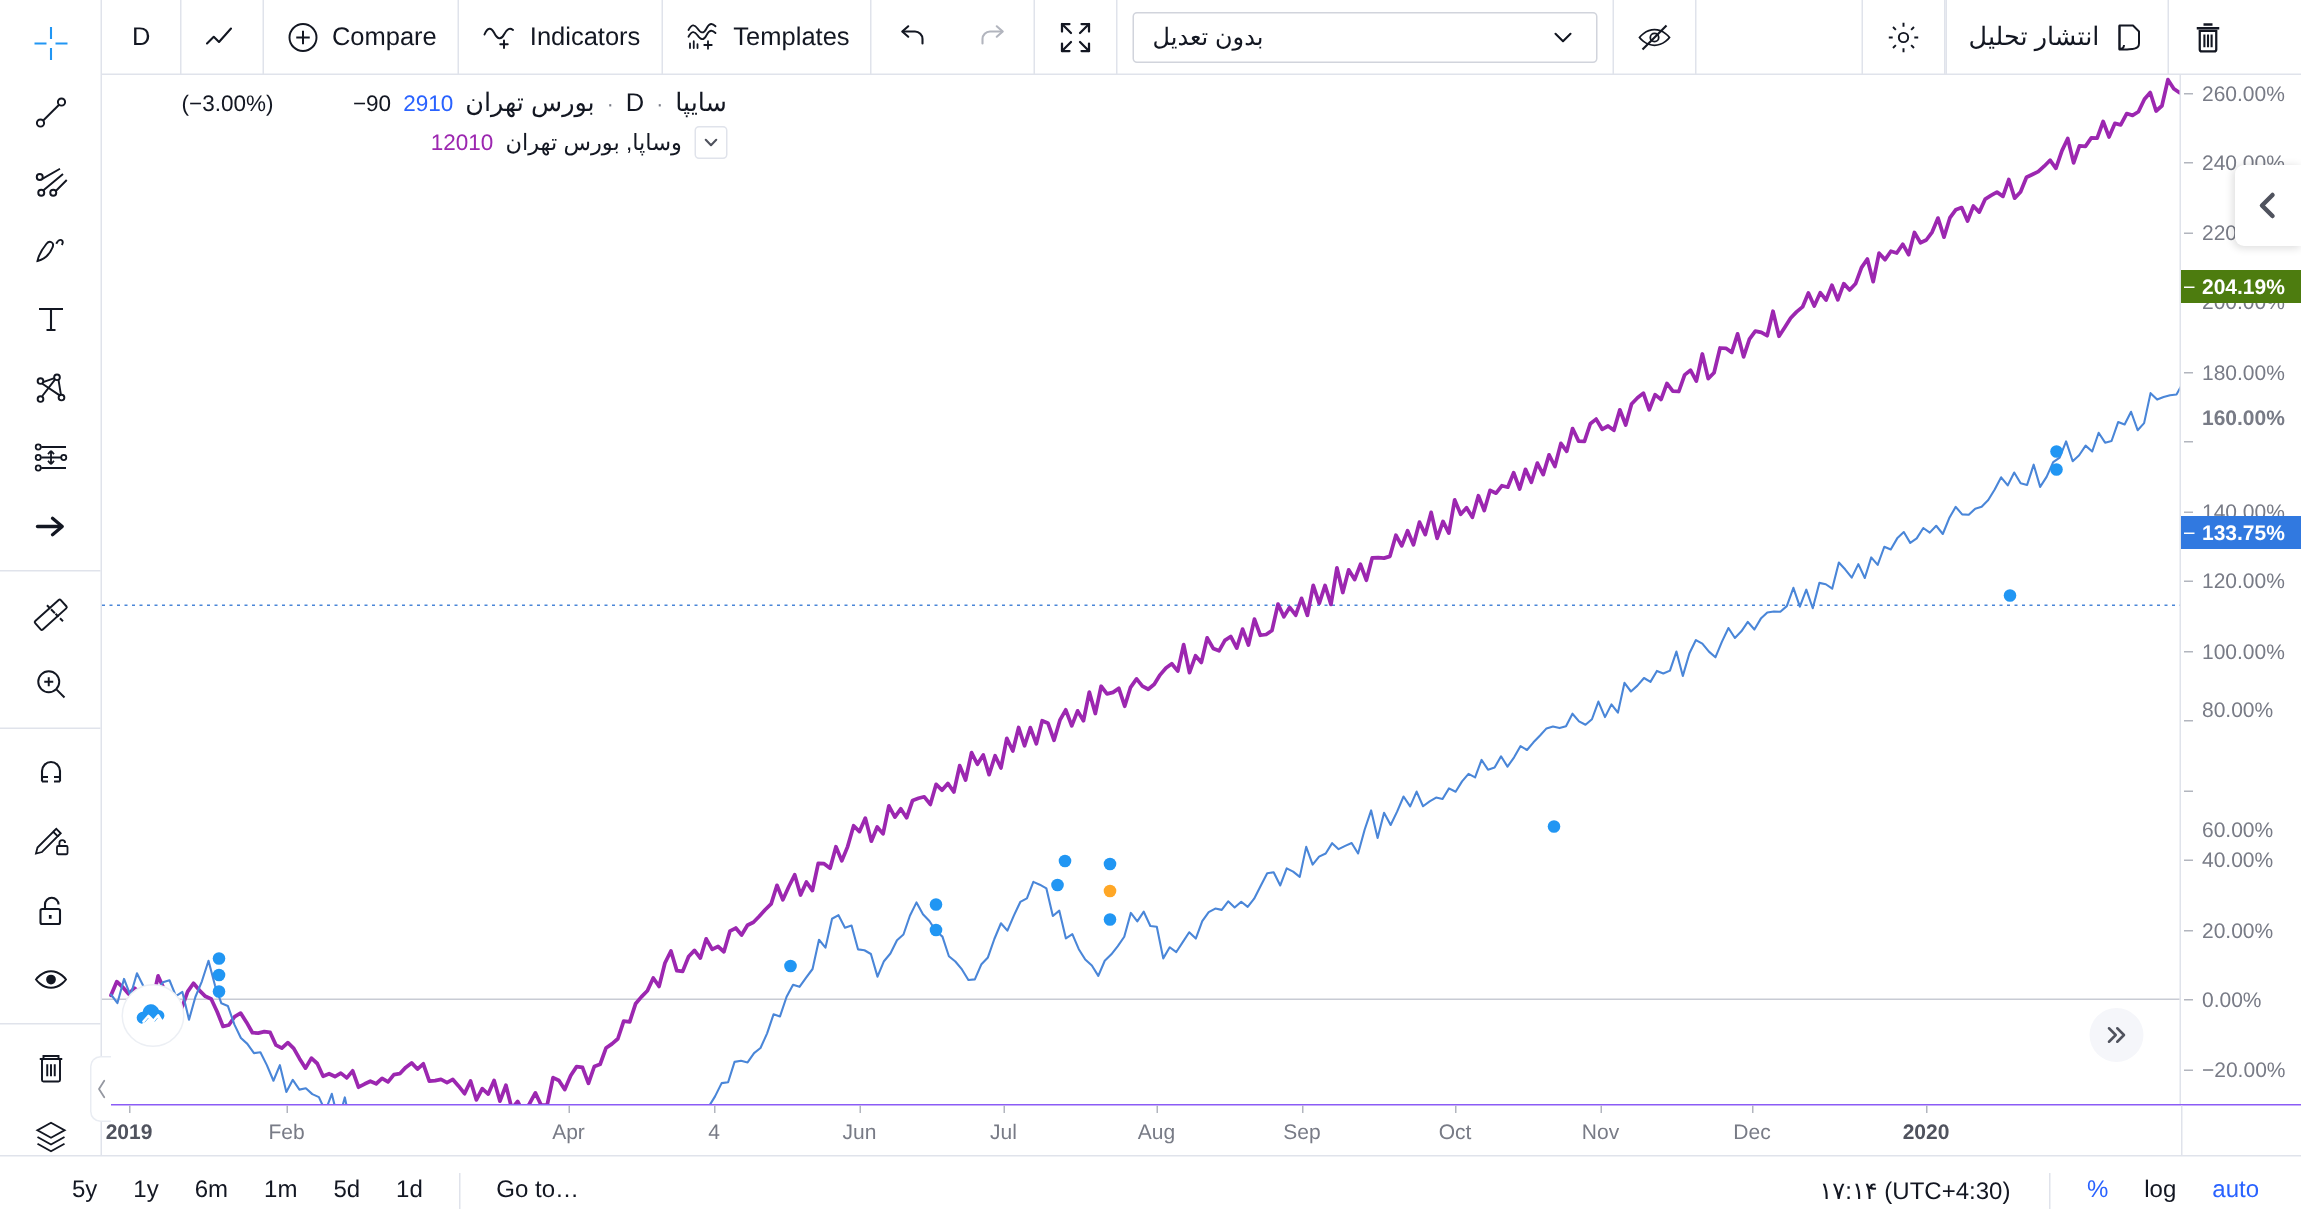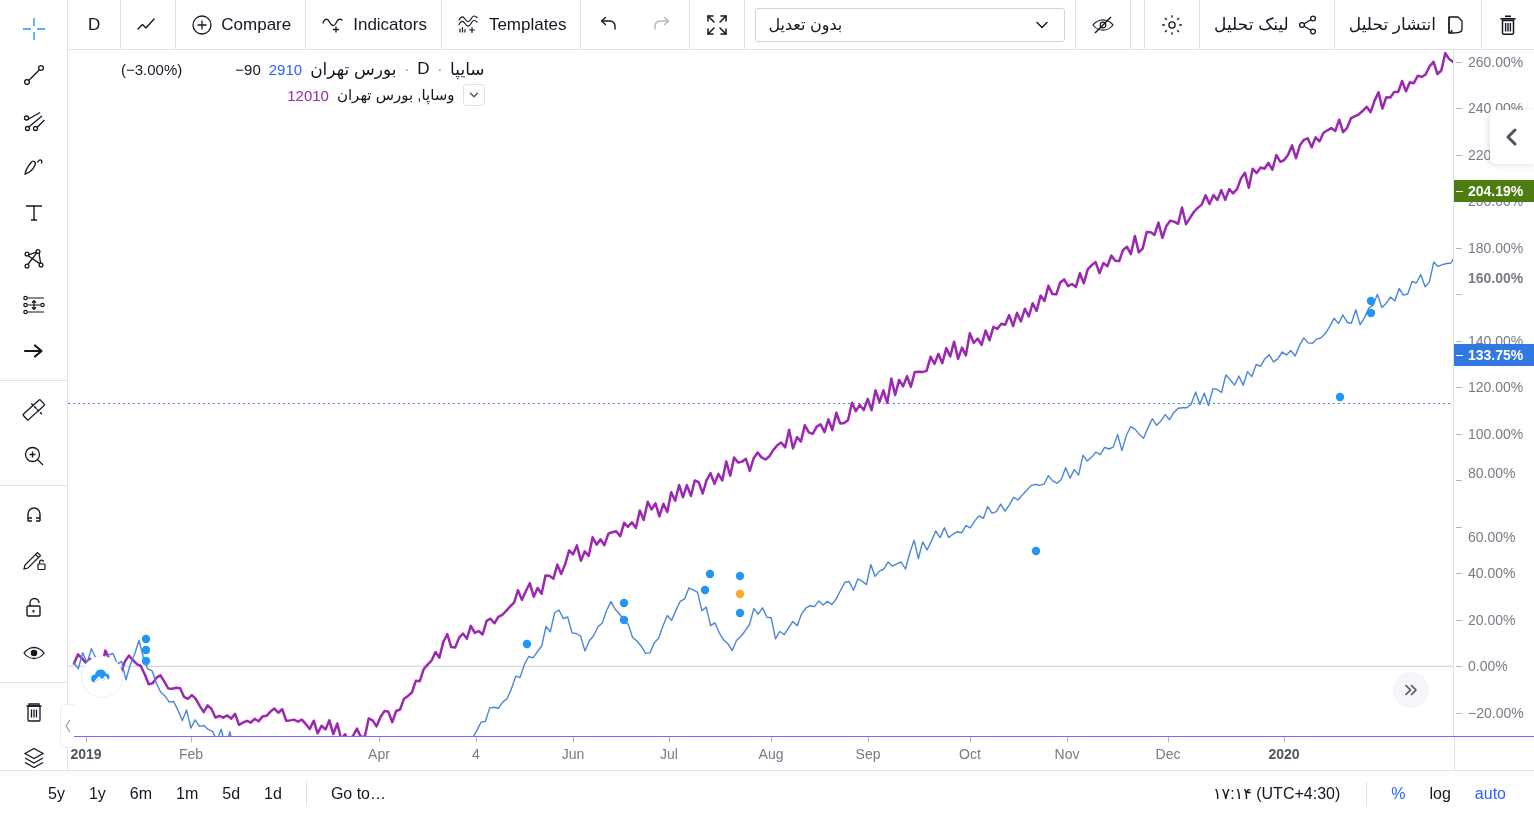--- a/index.html
+++ b/index.html
@@ -421,31 +421,20 @@
     <div class="tb-item">
       <span class="tb-icon">
         <svg width="26" height="26" viewBox="0 0 26 26" fill="none" stroke="#131722" stroke-width="1.3">
           <circle cx="13" cy="13" r="3.1"></circle>
           <path d="M13 3.2v2.6M13 20.2v2.6M3.2 13h2.6M20.2 13h2.6M6 6l1.9 1.9M18.1 18.1L20 20M20 6l-1.9 1.9M7.9 18.1L6 20"></path>
         </svg>
       </span>
     </div>
     <div class="tb-sep"></div>
 
-    <div class="tb-item">
-      <span>لینک تحلیل</span>
-      <span class="tb-icon">
-        <svg width="24" height="24" viewBox="0 0 24 24" fill="none" stroke="#131722" stroke-width="1.3">
-          <circle cx="17" cy="5.5" r="2.4"></circle>
-            <circle cx="6" cy="12" r="2.4"></circle>
-            <circle cx="17" cy="18.5" r="2.4"></circle>
-          <path d="M8.2 10.8L14.8 6.8M8.2 13.2l6.6 4"></path>
-        </svg>
-      </span>
-    </div>
     <div class="tb-sep"></div>
 
     <div class="tb-item">
       <span>انتشار تحلیل</span>
       <span class="tb-icon">
         <svg width="24" height="24" viewBox="0 0 24 24" fill="none" stroke="#131722" stroke-width="1.3" stroke-linejoin="round">
           <path d="M6 4h9l4 4v8c0 1.6-1 3-3 3.4-2 .5-4 .3-6 .6H6z"></path>
           <path d="M6 4v15.6c2 0 3-1 3-2.6"></path>
         </svg>
       </span>
@@ -529,21 +518,21 @@
     <div id="price-axis">
         <div class="pa-tick" style="top: 662.746px;"></div>
         <div class="pa-label" style="top: 662.746px;">−20.00%</div>
         <div class="pa-tick" style="top: 616.237px;"></div>
         <div class="pa-label" style="top: 616.237px;">0.00%</div>
         <div class="pa-tick" style="top: 569.729px;"></div>
         <div class="pa-label" style="top: 569.729px;">20.00%</div>
         <div class="pa-tick" style="top: 523.22px;"></div>
         <div class="pa-label" style="top: 523.22px;">40.00%</div>
         <div class="pa-tick" style="top: 476.712px;"></div>
-        <div class="pa-label" style="top: 487px;">60.00%</div>
+        <div class="pa-label" style="top: 503px;">60.00%</div>
         <div class="pa-tick" style="top: 430.203px;"></div>
         <div class="pa-label" style="top: 423px;">80.00%</div>
         <div class="pa-tick" style="top: 383.695px;"></div>
         <div class="pa-label" style="top: 383.695px;">100.00%</div>
         <div class="pa-tick" style="top: 337.186px;"></div>
         <div class="pa-label" style="top: 337.186px;">120.00%</div>
         <div class="pa-tick" style="top: 290.678px;"></div>
         <div class="pa-label" style="top: 290.678px;">140.00%</div>
         <div class="pa-tick" style="top: 244.169px;"></div>
         <div class="pa-label" style="top: 228px; font-weight: bold;">160.00%</div>

